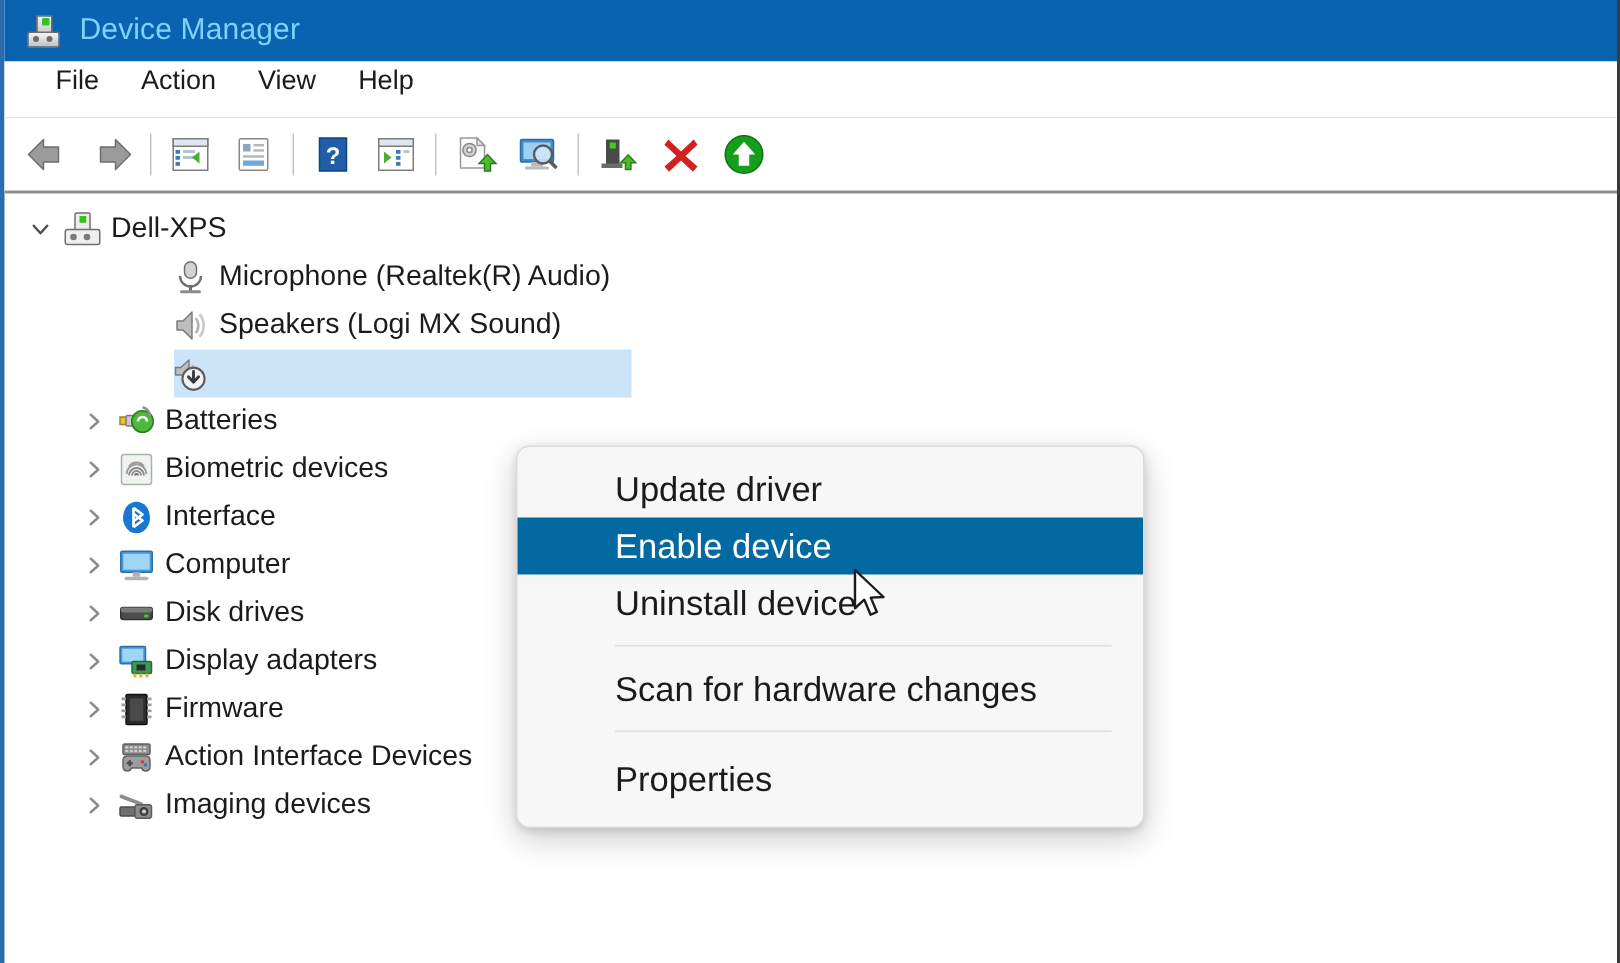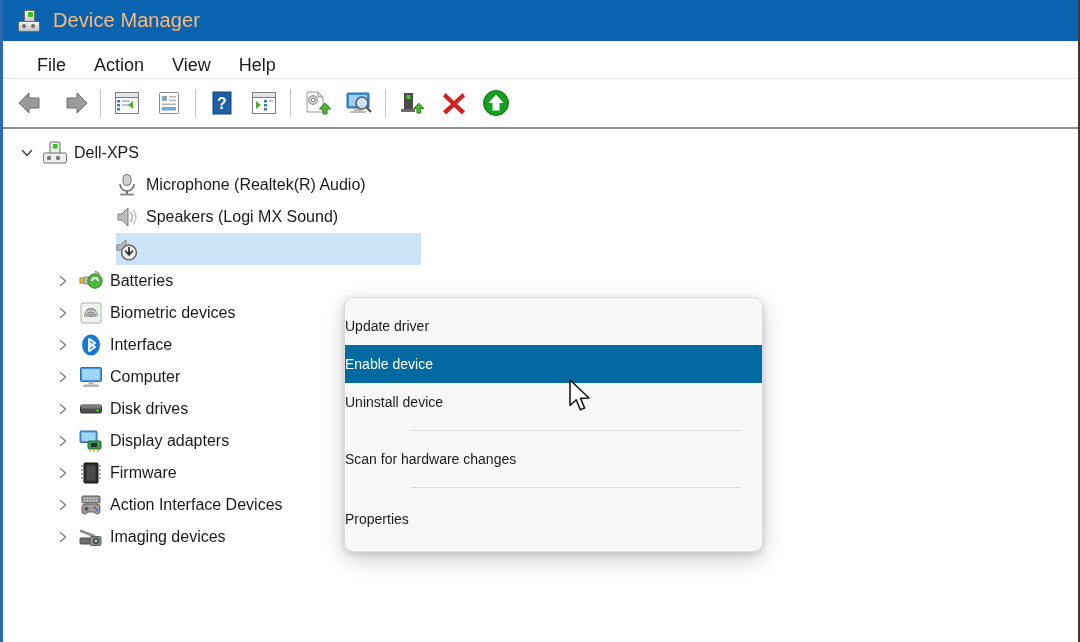--- a/index.html
+++ b/index.html
@@ -28,21 +28,21 @@
   
   .titlebar {
     height: 41px;
     background: #0A63B0;
     display: flex;
     align-items: center;
     padding-left: 14px;
     box-sizing: border-box;
   }
   .titlebar .title-text {
-    color: #fdba74;
+    color: #7dd3fc;
     font-size: 20px;
     letter-spacing: 0.1px;
     margin-left: 12px;
     font-weight: 400;
   }
 
   
   .dm-icon {
     position: relative;
     width: 24px;
@@ -82,21 +82,21 @@
     border-radius: 50%;
   }
   .dm-icon .hole.h1 { left: 5px; }
   .dm-icon .hole.h2 { left: 14px; }
 
   
   .menubar {
     height: 38px;
     background: #ffffff;
     display: flex;
-    align-items: flex-end;
+    align-items: flex-start;
     padding-left: 20px;
     box-sizing: border-box;
     border-bottom: 1px solid #e6e6e6;
   }
   .menubar .menu-item {
     font-size: 18px;
     color: #1b1b1b;
     padding: 2px 14px;
     cursor: default;
   }
@@ -158,21 +158,21 @@
   }
   .node .ico {
     width: 30px;
     display: flex;
     align-items: center;
     justify-content: center;
     flex: 0 0 30px;
     margin-right: 4px;
   }
   .node .lbl {
-    font-size: 16px;
+    font-size: 19px;
     color: #1b1b1b;
     white-space: nowrap;
   }
   .node.selected .hl {
     position: absolute;
     left: 0;
     top: 0;
     height: 32px;
     background: #CCE4F7;
     z-index: 0;
@@ -199,21 +199,22 @@
     border-radius: 9px;
     box-shadow: 0 7px 22px rgba(0,0,0,0.20), 0 2px 6px rgba(0,0,0,0.12);
     padding: 9px 0 10px 0;
     box-sizing: border-box;
     z-index: 50;
   }
   .ctxitem {
     height: 38px;
     display: flex;
     align-items: center;
-    font-size: 14px;
+    padding-left: 65px;
+    font-size: 23px;
     color: #1b1b1b;
     cursor: default;
     box-sizing: border-box;
   }
   .ctxitem.hover {
     background: #0369a1;
     color: #ffffff;
   }
   .ctxitem.bold { font-weight: normal; }
   .ctxitem.tall { height: 44px; }

